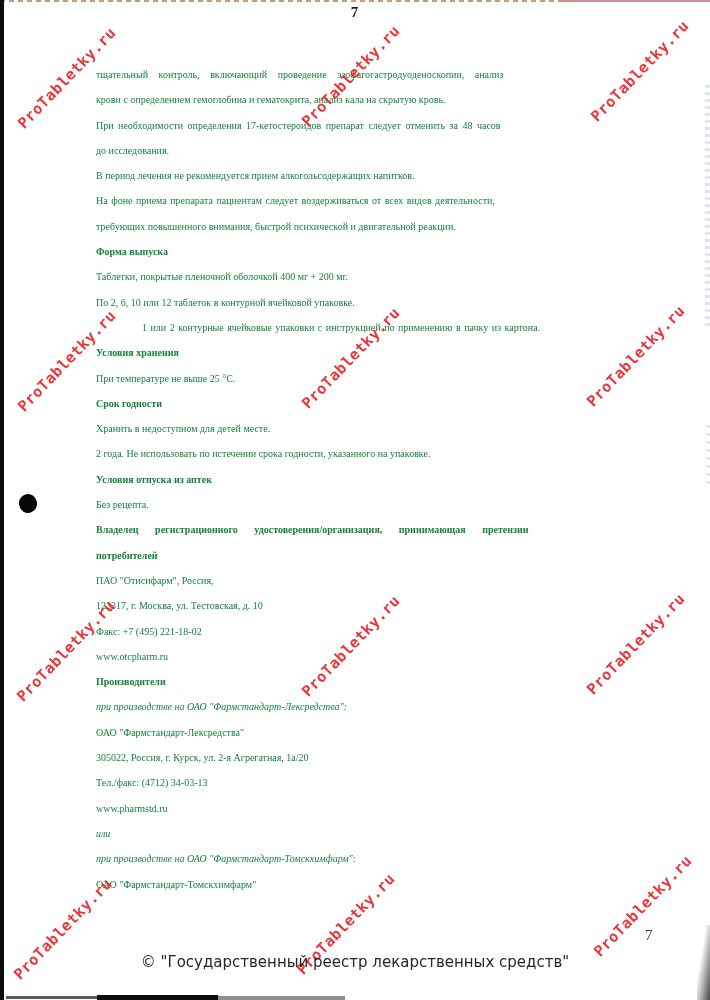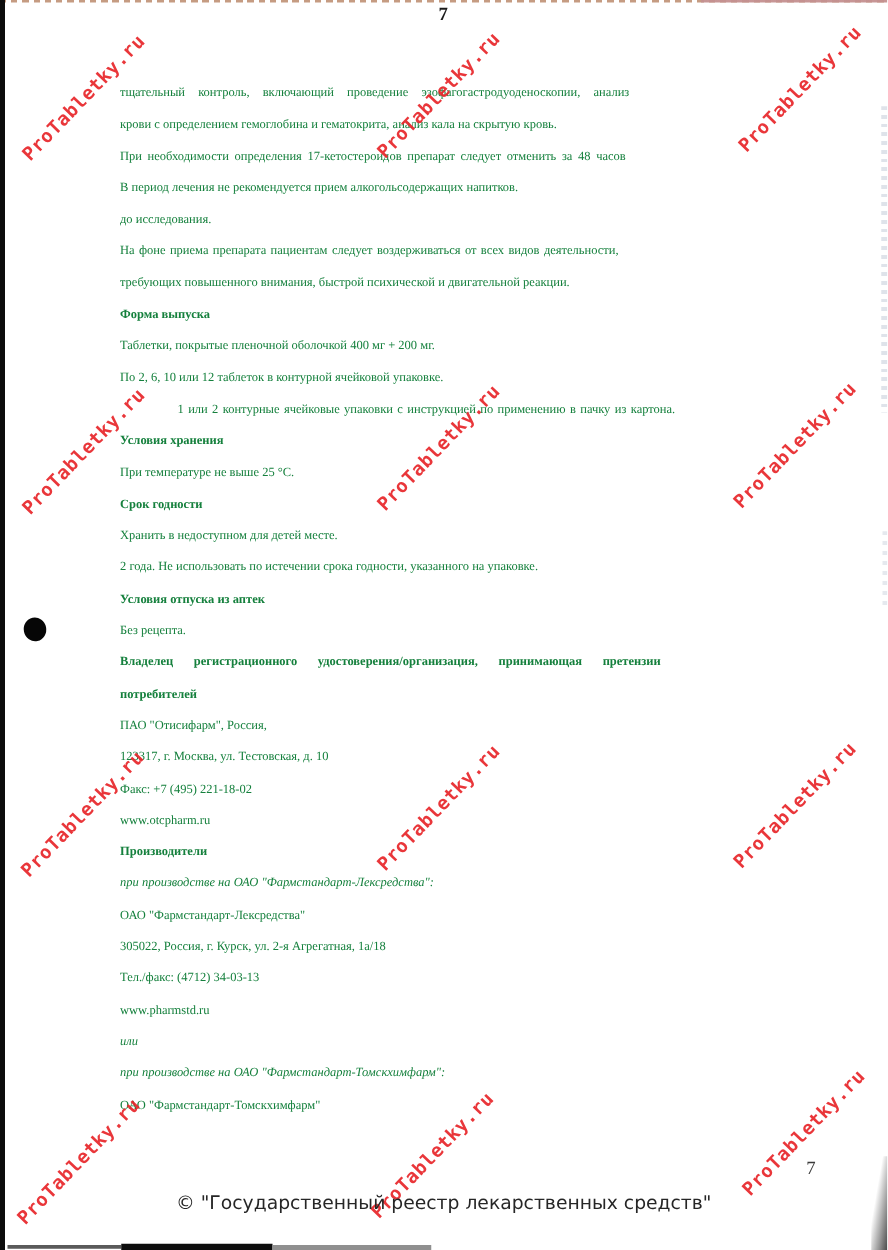--- a/index.html
+++ b/index.html
@@ -82,22 +82,22 @@
   <div class="right-noise-b"></div>
   <div class="corner-wedge"></div>
 
   <div class="pageno-top">7</div>
   <div class="pageno-bottom">7</div>
 
   <div class="body-text" id="body-text">
       <div class="line" style="word-spacing: 8px;">тщательный контроль, включающий проведение эзофагогастродуоденоскопии, анализ</div>
       <div class="line">крови с определением гемоглобина и гематокрита, анализ кала на скрытую кровь.</div>
       <div class="line" style="word-spacing: 2px;">При необходимости определения 17-кетостероидов препарат следует отменить за 48 часов</div>
+      <div class="line">до исследования.</div>
       <div class="line">В период лечения не рекомендуется прием алкогольсодержащих напитков.</div>
-      <div class="line">до исследования.</div>
       <div class="line" style="word-spacing: 1px;">На фоне приема препарата пациентам следует воздерживаться от всех видов деятельности,</div>
       <div class="line">требующих повышенного внимания, быстрой психической и двигательной реакции.</div>
       <div class="line b">Форма выпуска</div>
       <div class="line">Таблетки, покрытые пленочной оболочкой 400 мг + 200 мг.</div>
       <div class="line">По 2, 6, 10 или 12 таблеток в контурной ячейковой упаковке.</div>
       <div class="line" style="word-spacing: 1px; margin-left: 46px;">1 или 2 контурные ячейковые упаковки с инструкцией по применению в пачку из картона.</div>
       <div class="line b">Условия хранения</div>
       <div class="line">При температуре не выше 25 °С.</div>
       <div class="line b">Срок годности</div>
       <div class="line">Хранить в недоступном для детей месте.</div>
@@ -106,21 +106,21 @@
       <div class="line">Без рецепта.</div>
       <div class="line b" style="word-spacing: 14px;">Владелец регистрационного удостоверения/организация, принимающая претензии</div>
       <div class="line b">потребителей</div>
       <div class="line">ПАО "Отисифарм", Россия,</div>
       <div class="line">123317, г. Москва, ул. Тестовская, д. 10</div>
       <div class="line">Факс: +7 (495) 221-18-02</div>
       <div class="line">www.otcpharm.ru</div>
       <div class="line b">Производители</div>
       <div class="line i">при производстве на ОАО "Фармстандарт-Лексредства":</div>
       <div class="line">ОАО "Фармстандарт-Лексредства"</div>
-      <div class="line">305022, Россия, г. Курск, ул. 2-я Агрегатная, 1а/18</div>
+      <div class="line">305022, Россия, г. Курск, ул. 2-я Агрегатная, 1а/20</div>
       <div class="line">Тел./факс: (4712) 34-03-13</div>
       <div class="line">www.pharmstd.ru</div>
       <div class="line i">или</div>
       <div class="line i">при производстве на ОАО "Фармстандарт-Томскхимфарм":</div>
       <div class="line">ОАО "Фармстандарт-Томскхимфарм"</div>
     </div>
 
   <div id="wm-layer">
       <div class="wm" style="left: 67px; top: 78px; color: rgb(232, 38, 42);">ProTabletky.ru</div>
       <div class="wm" style="left: 351px; top: 76px; color: rgb(232, 38, 42);">ProTabletky.ru</div>

